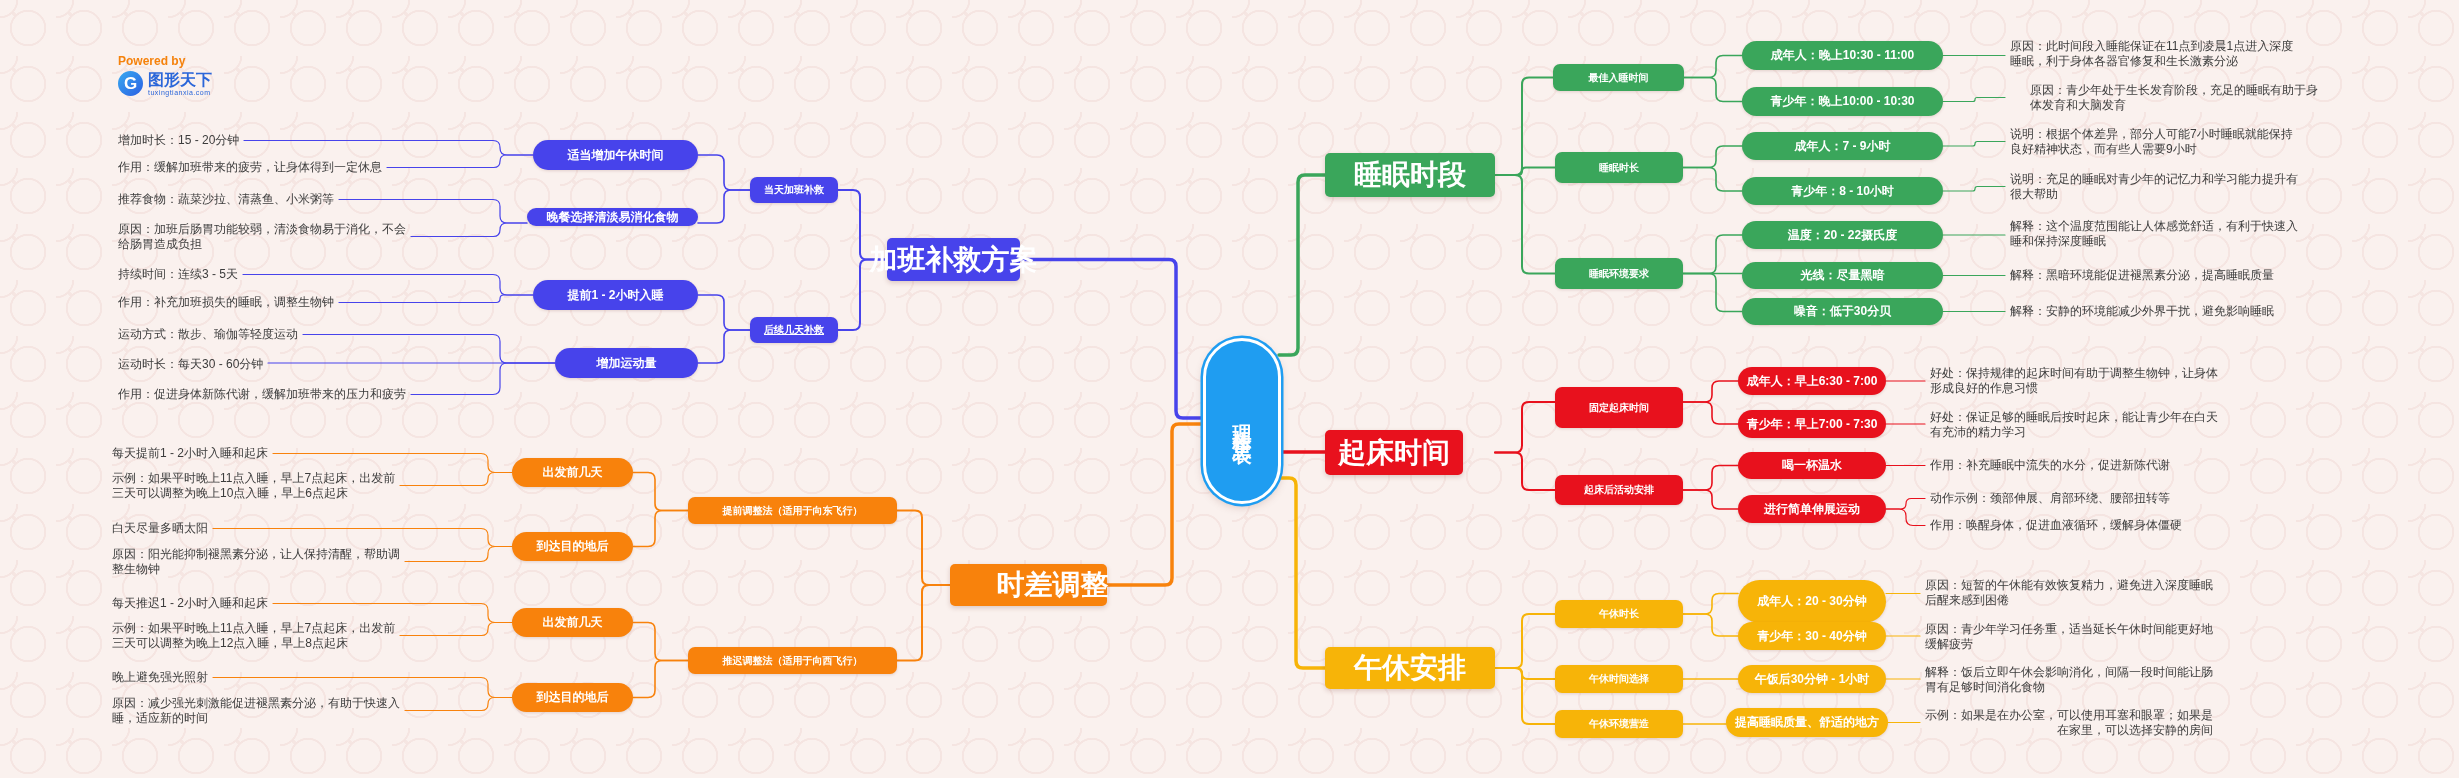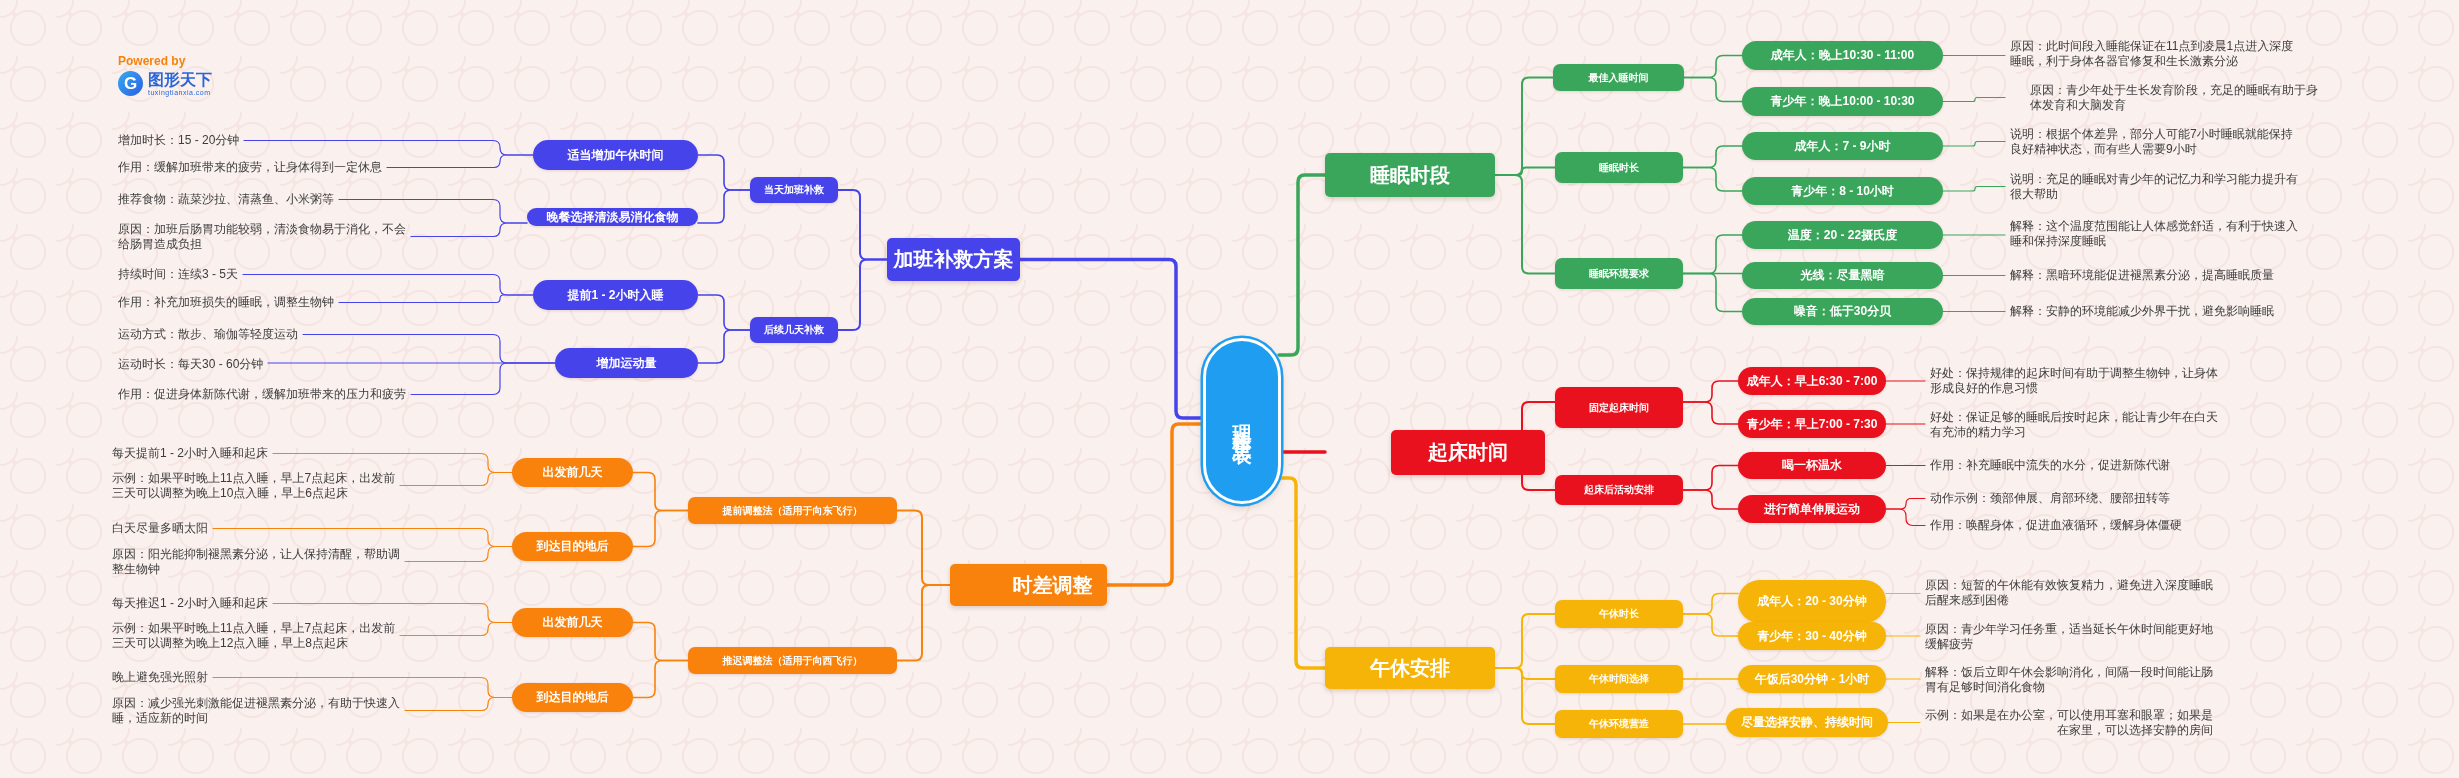--- a/index.html
+++ b/index.html
@@ -18,21 +18,21 @@
   .node{
     position:absolute;display:flex;align-items:center;justify-content:center;
     color:#fff;font-weight:700;z-index:2;white-space:nowrap;
   }
   .root{
     border-radius:42px;border:3px solid #fff;
     box-shadow:0 0 0 2.5px #1f9df1,0 3px 8px rgba(120,60,50,.25);
     writing-mode:vertical-rl;text-orientation:upright;
     font-size:19px;letter-spacing:5px;
   }
-  .branch{font-size:20px;border-radius:5px;box-shadow:0 2px 5px rgba(120,60,50,.22)}
+  .branch{font-size:28px;border-radius:5px;box-shadow:0 2px 5px rgba(120,60,50,.22)}
   .topic{font-size:10px;border-radius:7px;box-shadow:0 1px 3px rgba(120,60,50,.18)}
   .pill{font-size:12px;border-radius:999px;box-shadow:0 1px 3px rgba(120,60,50,.18)}
   .note{
     position:absolute;z-index:2;font-size:12px;line-height:14.5px;
     color:#3c3c3c;white-space:pre-line;
   }
   .logo{position:absolute;left:118px;top:54px;z-index:3}
   .powered{color:#f5820c;font-size:12px;font-weight:700;margin-bottom:3px}
   .brandrow{display:flex;align-items:flex-start;gap:5px}
   .gmark{
@@ -150,21 +150,21 @@
     <div class="note" style="left: 2010px; top: 172px;">说明：充足的睡眠对青少年的记忆力和学习能力提升有
 很大帮助</div>
     <div class="node topic" style="left: 1555px; top: 258px; width: 128px; height: 31px; background: rgb(58, 166, 91);">睡眠环境要求</div>
     <div class="node pill" style="left: 1742px; top: 221px; width: 201px; height: 28px; background: rgb(58, 166, 91);">温度：20 - 22摄氏度</div>
     <div class="note" style="left: 2010px; top: 219px;">解释：这个温度范围能让人体感觉舒适，有利于快速入
 睡和保持深度睡眠</div>
     <div class="node pill" style="left: 1742px; top: 262px; width: 201px; height: 27px; background: rgb(58, 166, 91);">光线：尽量黑暗</div>
     <div class="note" style="left: 2010px; top: 268px;">解释：黑暗环境能促进褪黑素分泌，提高睡眠质量</div>
     <div class="node pill" style="left: 1742px; top: 298px; width: 201px; height: 27px; background: rgb(58, 166, 91);">噪音：低于30分贝</div>
     <div class="note" style="left: 2010px; top: 304px;">解释：安静的环境能减少外界干扰，避免影响睡眠</div>
-    <div class="node branch" style="left: 1391px; top: 430px; width: 154px; height: 45px; background: rgb(232, 17, 29);">起床时间</div>
+    <div class="node branch" style="left: 1325px; top: 430px; width: 138px; height: 45px; background: rgb(232, 17, 29);">起床时间</div>
     <div class="node topic" style="left: 1555px; top: 387px; width: 128px; height: 41px; background: rgb(232, 17, 29);">固定起床时间</div>
     <div class="node pill" style="left: 1738px; top: 367px; width: 148px; height: 28px; background: rgb(232, 17, 29);">成年人：早上6:30 - 7:00</div>
     <div class="note" style="left: 1930px; top: 366px;">好处：保持规律的起床时间有助于调整生物钟，让身体
 形成良好的作息习惯</div>
     <div class="node pill" style="left: 1738px; top: 410px; width: 148px; height: 28px; background: rgb(232, 17, 29);">青少年：早上7:00 - 7:30</div>
     <div class="note" style="left: 1930px; top: 410px;">好处：保证足够的睡眠后按时起床，能让青少年在白天
 有充沛的精力学习</div>
     <div class="node topic" style="left: 1555px; top: 475px; width: 128px; height: 30px; background: rgb(232, 17, 29);">起床后活动安排</div>
     <div class="node pill" style="left: 1738px; top: 452px; width: 148px; height: 27px; background: rgb(232, 17, 29);">喝一杯温水</div>
     <div class="note" style="left: 1930px; top: 458px;">作用：补充睡眠中流失的水分，促进新陈代谢</div>
@@ -177,33 +177,33 @@
     <div class="note" style="left: 1925px; top: 578px;">原因：短暂的午休能有效恢复精力，避免进入深度睡眠
 后醒来感到困倦</div>
     <div class="node pill" style="left: 1738px; top: 622px; width: 148px; height: 28px; background: rgb(247, 180, 8);">青少年：30 - 40分钟</div>
     <div class="note" style="left: 1925px; top: 622px;">原因：青少年学习任务重，适当延长午休时间能更好地
 缓解疲劳</div>
     <div class="node topic" style="left: 1555px; top: 665px; width: 128px; height: 28px; background: rgb(247, 180, 8);">午休时间选择</div>
     <div class="node pill" style="left: 1738px; top: 665px; width: 148px; height: 28px; background: rgb(247, 180, 8);">午饭后30分钟 - 1小时</div>
     <div class="note" style="left: 1925px; top: 665px;">解释：饭后立即午休会影响消化，间隔一段时间能让肠
 胃有足够时间消化食物</div>
     <div class="node topic" style="left: 1555px; top: 710px; width: 128px; height: 28px; background: rgb(247, 180, 8);">午休环境营造</div>
-    <div class="node pill" style="left: 1726px; top: 708px; width: 162px; height: 29px; background: rgb(247, 180, 8);">尽量选择安静、持续时间</div>
+    <div class="node pill" style="left: 1726px; top: 708px; width: 162px; height: 29px; background: rgb(247, 180, 8);">提高睡眠质量、舒适的地方</div>
     <div class="note" style="left: 1925px; top: 708px; text-align: right;">示例：如果是在办公室，可以使用耳塞和眼罩；如果是
 在家里，可以选择安静的房间</div>
     <div class="node branch" style="left: 887px; top: 238px; width: 133px; height: 43px; background: rgb(71, 67, 235);">加班补救方案</div>
     <div class="node topic" style="left: 750px; top: 177px; width: 88px; height: 26px; background: rgb(71, 67, 235);">当天加班补救</div>
     <div class="node pill" style="left: 533px; top: 140px; width: 165px; height: 30px; background: rgb(71, 67, 235);">适当增加午休时间</div>
     <div class="note" style="left: 118px; top: 133px;">增加时长：15 - 20分钟</div>
     <div class="note" style="left: 118px; top: 160px;">作用：缓解加班带来的疲劳，让身体得到一定休息</div>
     <div class="node pill" style="left: 527px; top: 208px; width: 171px; height: 18px; background: rgb(71, 67, 235);">晚餐选择清淡易消化食物</div>
     <div class="note" style="left: 118px; top: 192px;">推荐食物：蔬菜沙拉、清蒸鱼、小米粥等</div>
     <div class="note" style="left: 118px; top: 222px;">原因：加班后肠胃功能较弱，清淡食物易于消化，不会
 给肠胃造成负担</div>
-    <div class="node topic" style="left: 750px; top: 317px; width: 88px; height: 26px; background: rgb(71, 67, 235);">后续几天补救</div>
+    <div class="node topic" style="left: 750px; top: 317px; width: 88px; height: 26px; background: rgb(71, 67, 235); text-decoration: underline;">后续几天补救</div>
     <div class="node pill" style="left: 533px; top: 280px; width: 165px; height: 30px; background: rgb(71, 67, 235);">提前1 - 2小时入睡</div>
     <div class="note" style="left: 118px; top: 267px;">持续时间：连续3 - 5天</div>
     <div class="note" style="left: 118px; top: 295px;">作用：补充加班损失的睡眠，调整生物钟</div>
     <div class="node pill" style="left: 555px; top: 348px; width: 143px; height: 30px; background: rgb(71, 67, 235);">增加运动量</div>
     <div class="note" style="left: 118px; top: 327px;">运动方式：散步、瑜伽等轻度运动</div>
     <div class="note" style="left: 118px; top: 357px;">运动时长：每天30 - 60分钟</div>
     <div class="note" style="left: 118px; top: 387px;">作用：促进身体新陈代谢，缓解加班带来的压力和疲劳</div>
     <div class="node branch" style="left: 950px; top: 564px; width: 157px; height: 42px; background: rgb(248, 130, 12); padding-left: 48px;">时差调整</div>
     <div class="node topic" style="left: 688px; top: 497px; width: 209px; height: 27px; background: rgb(248, 130, 12);">提前调整法（适用于向东飞行）</div>
     <div class="node pill" style="left: 512px; top: 458px; width: 121px; height: 29px; background: rgb(248, 130, 12);">出发前几天</div>

